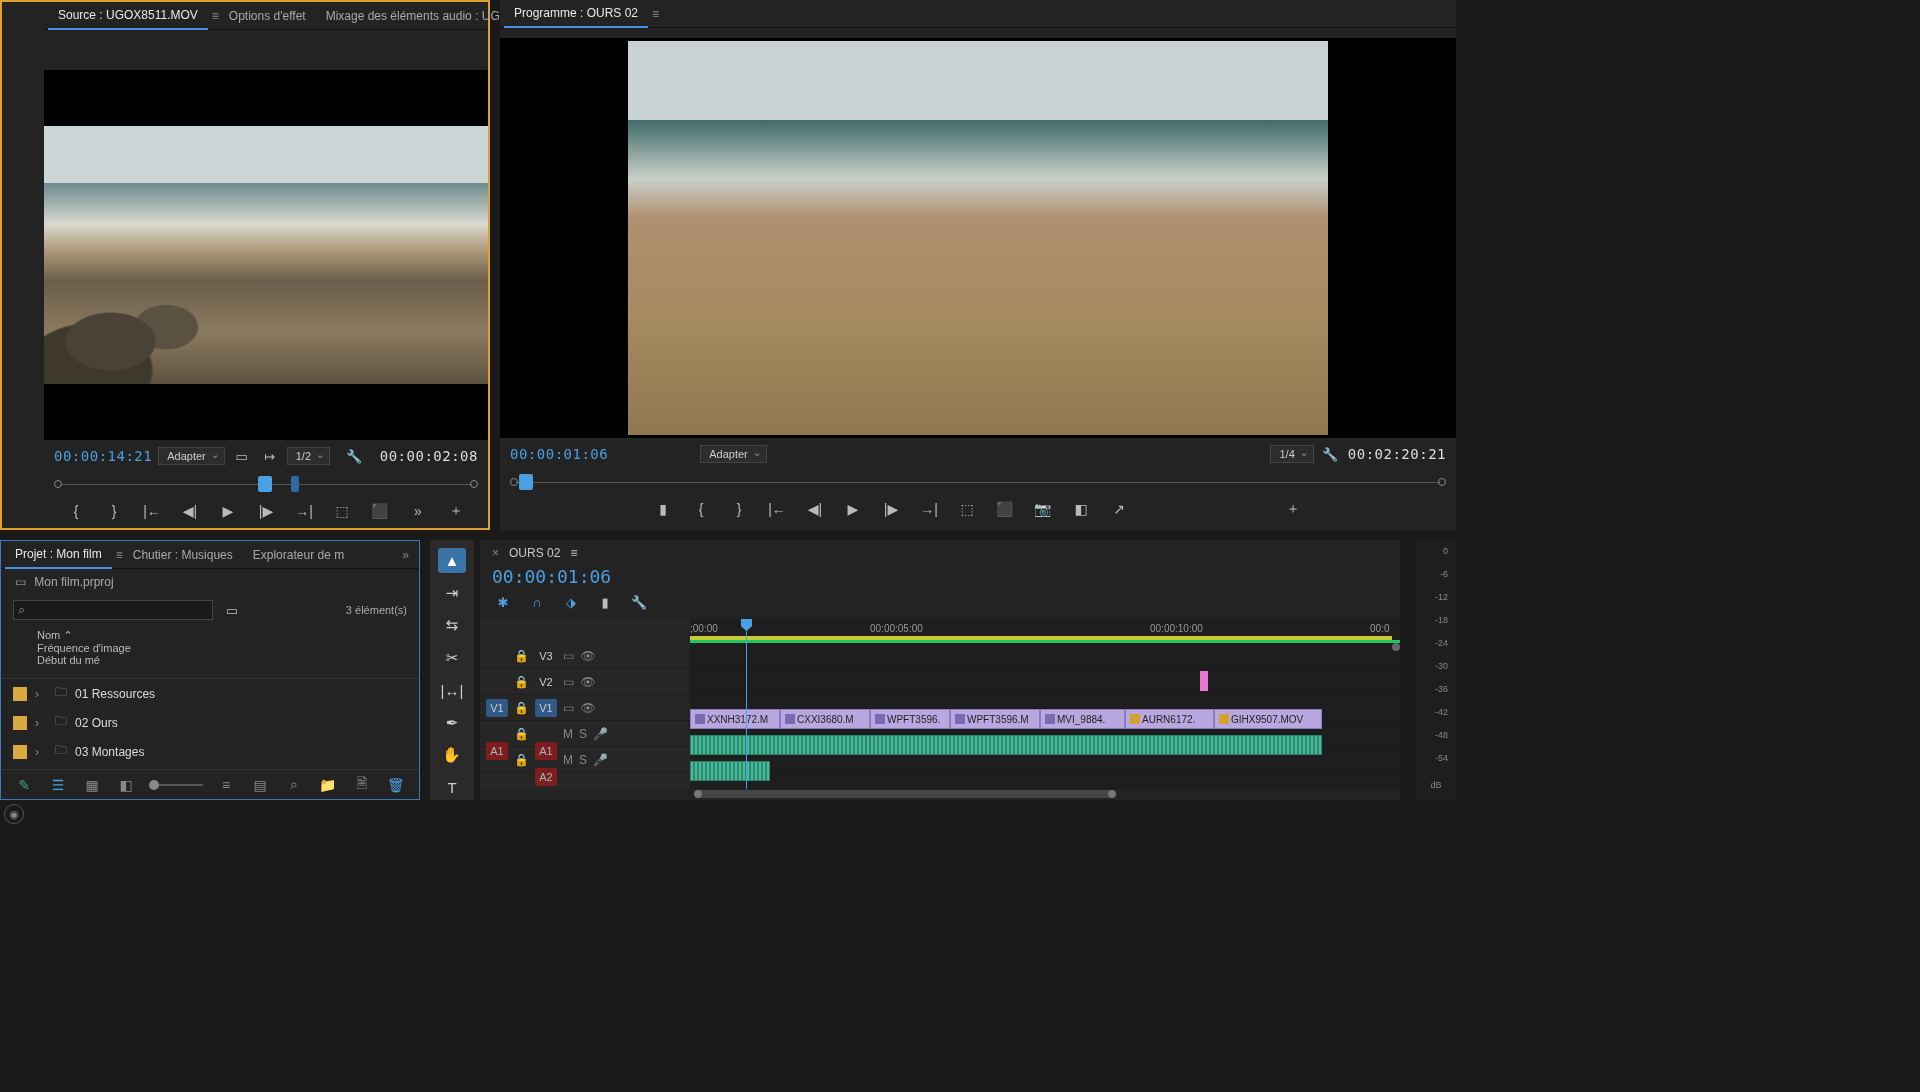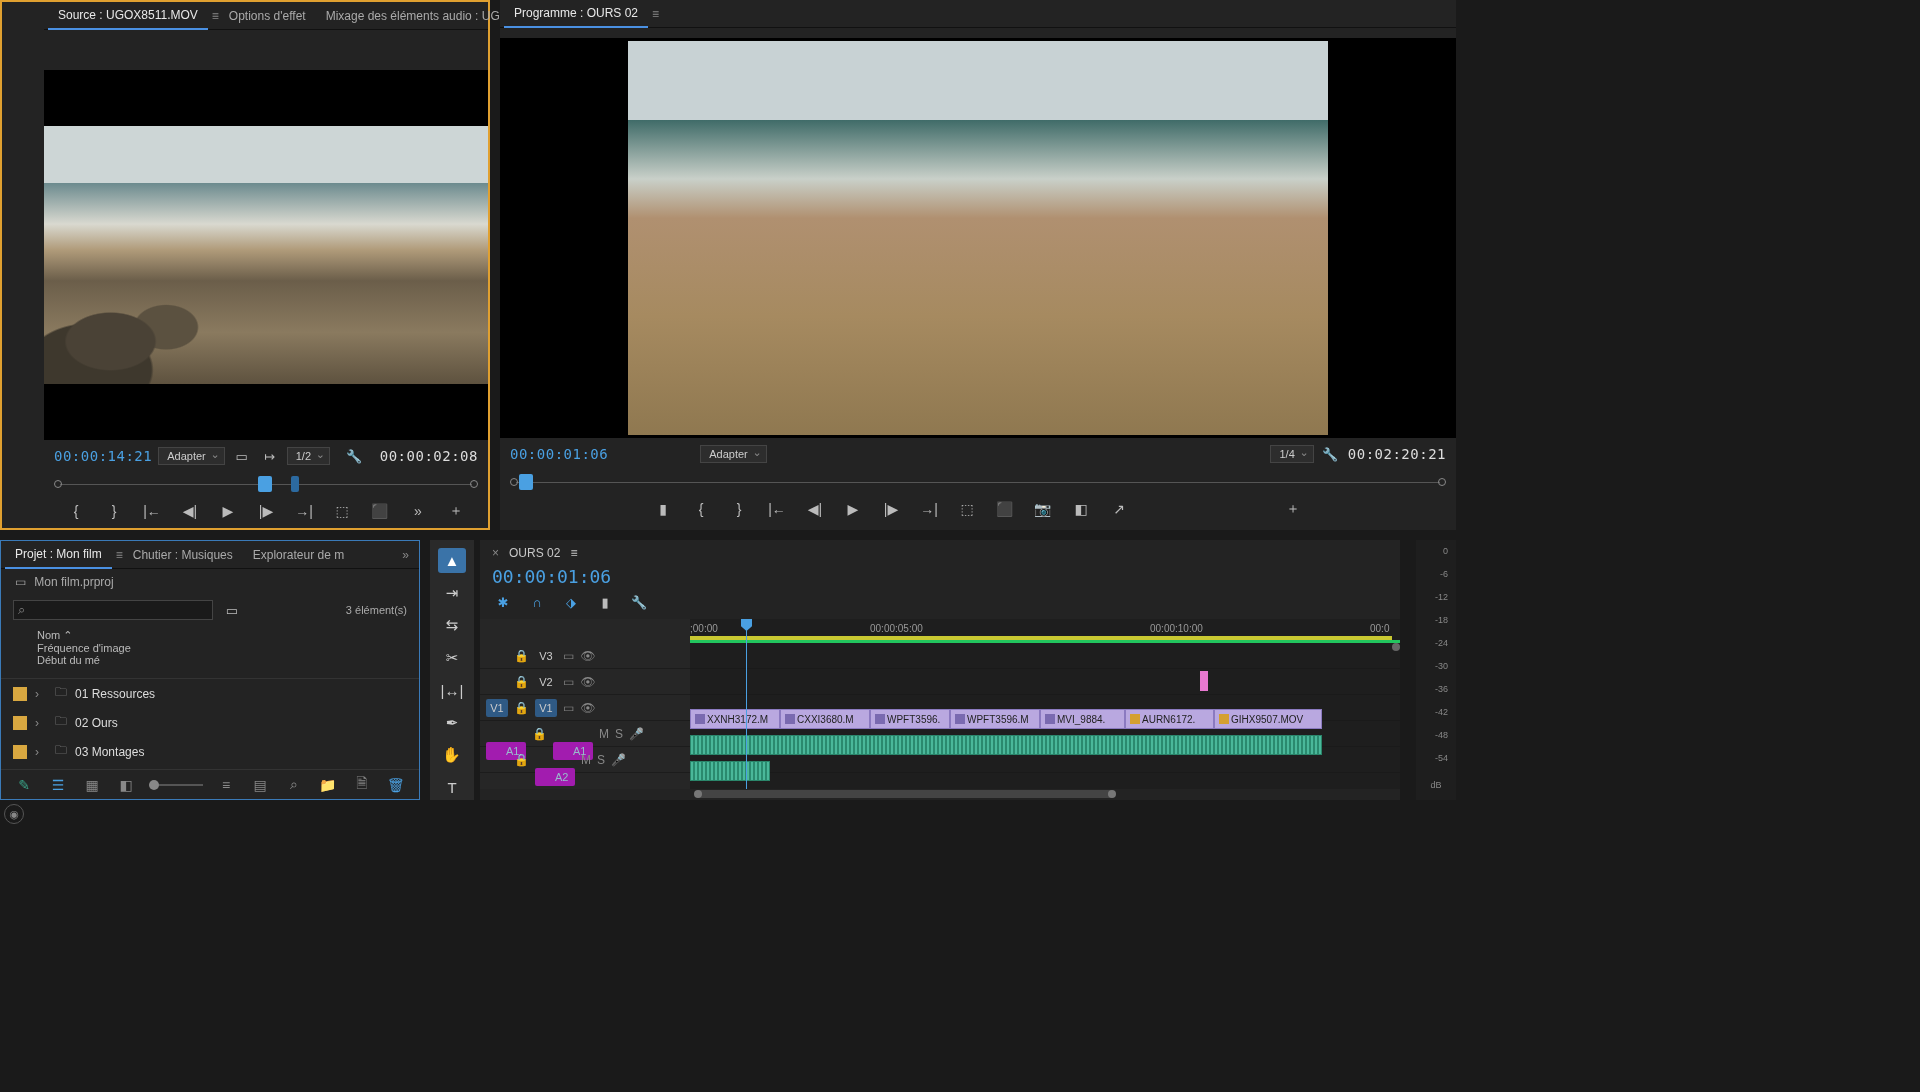--- a/index.html
+++ b/index.html
@@ -72,21 +72,21 @@
 .tl-tc{color:#4aa0e2;font-family:monospace;font-size:18px;padding:0 12px 4px;}
 .tl-tools{display:flex;gap:12px;padding:0 12px 6px;color:#888;}
 .tl-tools .icon-btn.blue{color:#4aa0e2;}
 
 .tl-body{position:relative;height:170px;display:flex;}
 .tl-tracks-hdr{width:210px;background:#262626;}
 .track-hdr{height:26px;display:flex;align-items:center;gap:6px;padding:0 6px;font-size:11px;border-bottom:1px solid #1c1c1c;}
 .track-hdr .lbl{width:22px;text-align:center;color:#ccc;}
 .track-hdr .lbl.src{background:#2f5a85;padding:3px 4px;border-radius:2px;}
 .track-hdr .lbl.tgt{background:#2f5a85;padding:3px 4px;border-radius:2px;}
-.track-hdr .lbl.tgtA{background:#a21caf;padding:3px 20px;border-radius:2px;color:#9bc;margin-top:34px;}
+.track-hdr .lbl.tgtA{background:#7f1d1d;padding:3px 4px;border-radius:2px;color:#9bc;margin-top:34px;}
 .track-hdr .tico{color:#888;font-size:12px;}
 
 .tl-tracks-area{flex:1;position:relative;background:#1e1e1e;overflow:hidden;}
 .ruler{height:24px;border-bottom:3px solid #22c55e;position:relative;font-size:10px;color:#999;}
 .ruler .tick{position:absolute;top:4px;}
 .ruler .workbar{position:absolute;left:0;right:8px;bottom:0;height:4px;background:#c9c932;}
 .playhead{position:absolute;top:0;bottom:0;width:1px;background:#4aa0e2;left:56px;}
 .playhead::before{content:'';position:absolute;top:0;left:-5px;width:11px;height:12px;background:#4aa0e2;clip-path:polygon(0 0,100% 0,100% 60%,50% 100%,0 60%);}
 .scroll-thumb{position:absolute;right:0;top:24px;width:8px;height:8px;background:#666;border-radius:50%;}
 

